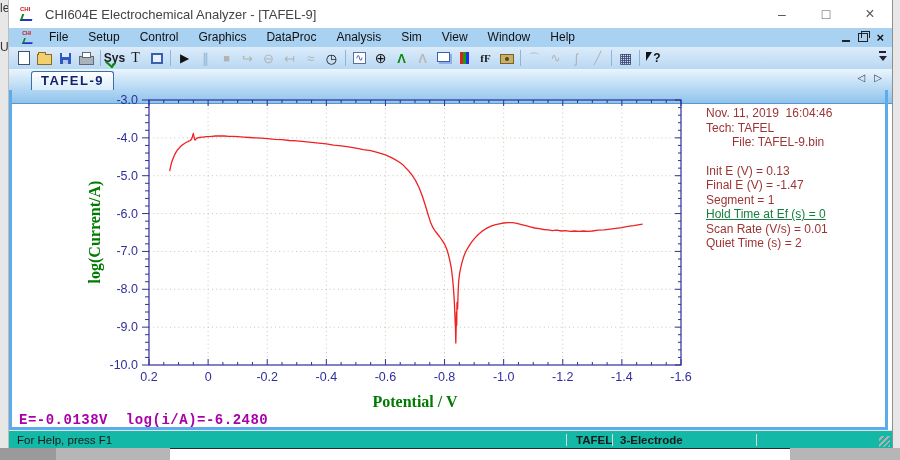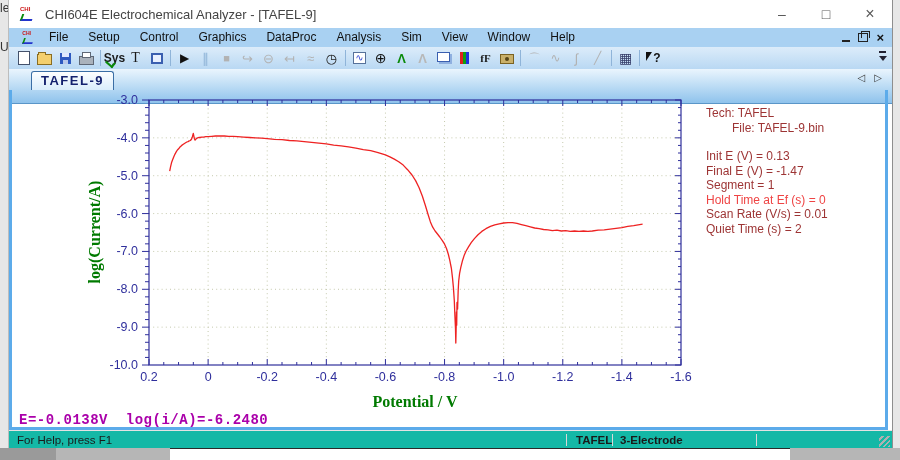--- a/index.html
+++ b/index.html
@@ -440,29 +440,30 @@
       <text x="126" y="203.28571428571428" text-anchor="end" fill="#2f2f9c" font-size="12.5px">-8.0</text>
       <text x="126" y="241.1428571428571" text-anchor="end" fill="#2f2f9c" font-size="12.5px">-9.0</text>
       <text x="126" y="279" text-anchor="end" fill="#2f2f9c" font-size="12.5px">-10.0</text>
       <polyline points="157.7,81.2 158.6,76.6 159.5,72.8 160.6,69.8 161.8,66.8 163.0,64.1 164.2,61.9 165.4,60.0 166.6,58.8 167.7,57.3 168.9,56.2 170.1,55.1 171.3,54.3 172.5,53.5 173.6,52.8 174.8,52.0 176.0,51.6 177.2,50.9 178.4,50.5 179.6,49.0 180.4,46.7 181.3,43.3 181.9,46.3 182.5,49.0 183.1,50.1 183.7,49.4 184.3,48.6 185.5,47.9 186.7,47.5 188.1,47.5 189.6,47.1 191.7,47.1 193.7,46.7 196.1,46.7 199.7,46.3 203.5,46.0 207.9,46.0 212.4,46.0 216.8,46.3 221.2,46.3 225.7,46.7 231.6,47.1 237.5,47.5 243.4,47.9 249.3,48.2 255.2,48.6 262.6,49.4 270.0,49.7 277.4,50.5 284.8,50.9 292.2,51.6 299.6,52.4 306.9,53.2 314.3,53.9 321.7,55.1 329.1,55.8 336.5,56.9 343.9,58.1 351.3,59.6 358.7,60.7 366.1,62.6 373.4,64.9 377.9,66.8 382.3,69.1 386.7,71.7 391.2,75.1 395.6,79.7 400.0,85.0 403.6,90.6 407.1,97.8 410.4,106.2 413.3,115.2 416.0,124.3 418.4,131.9 420.7,137.2 423.1,141.0 425.5,144.0 427.8,147.0 430.2,150.4 432.6,154.2 434.6,158.8 436.4,164.5 437.9,170.9 439.4,178.5 440.5,187.9 441.4,197.4 442.3,210.6 442.9,225.8 443.5,239.0 443.8,253.0 444.1,240.9 444.4,222.0 444.7,235.2 445.0,212.5 445.6,219.0 446.2,200.0 446.7,191.0 447.6,183.4 448.8,177.3 450.3,171.3 452.1,165.6 454.1,161.0 456.5,156.9 459.2,152.7 462.4,148.6 466.0,144.8 469.8,141.4 473.9,138.7 478.4,136.4 482.8,134.9 487.2,133.8 491.7,133.0 496.1,132.7 500.5,132.7 505.0,133.4 509.4,134.6 513.8,135.7 518.3,136.8 522.7,138.0 527.1,138.7 531.6,139.5 536.0,139.8 540.4,140.6 544.9,140.2 549.3,141.0 553.7,140.6 558.2,141.4 562.6,141.0 567.0,141.4 571.5,141.0 575.9,141.4 580.3,141.0 586.2,140.2 592.2,139.8 598.1,139.1 604.0,138.3 609.9,137.6 615.8,136.4 621.7,135.7 626.1,134.9 630.6,134.2" fill="none" stroke="#ee2222" stroke-width="1.3" stroke-linejoin="round"></polyline>
     </svg>
   <div class="axis-title-x" style="color: rgb(0, 122, 0);">Potential / V</div>
   <div class="axis-title-y" style="color: rgb(0, 122, 0);">log(Current/A)</div>
 
   <div class="info-panel">
     <div>
+        <div class="info-line" style="color: rgb(157, 52, 52);">Nov. 11, 2019  16:04:46</div>
         <div class="info-line" style="color: rgb(157, 52, 52);">Tech: TAFEL</div>
         <div class="info-line" style="color: rgb(157, 52, 52); margin-left: 26px;">File: TAFEL-9.bin</div>
       </div>
     <div class="info-gap"></div>
     <div>
         <div class="info-line" style="color: rgb(157, 52, 52);">Init E (V) = 0.13</div>
         <div class="info-line" style="color: rgb(157, 52, 52);">Final E (V) = -1.47</div>
         <div class="info-line" style="color: rgb(157, 52, 52);">Segment = 1</div>
-        <div class="info-line" style="color: #ef4444;">Hold Time at Ef (s) = 0</div>
+        <div class="info-line" style="color: #15803d; text-decoration: underline;">Hold Time at Ef (s) = 0</div>
         <div class="info-line" style="color: rgb(157, 52, 52);">Scan Rate (V/s) = 0.01</div>
         <div class="info-line" style="color: rgb(157, 52, 52);">Quiet Time (s) = 2</div>
       </div>
   </div>
 
   <div class="readout" style="color: rgb(170, 0, 170);">E=-0.0138V  log(i/A)=-6.2480</div>
 
   <div class="statusbar">
     <span class="help">For Help, press F1</span>
     <span class="sb-div" style="left:557px"></span>

